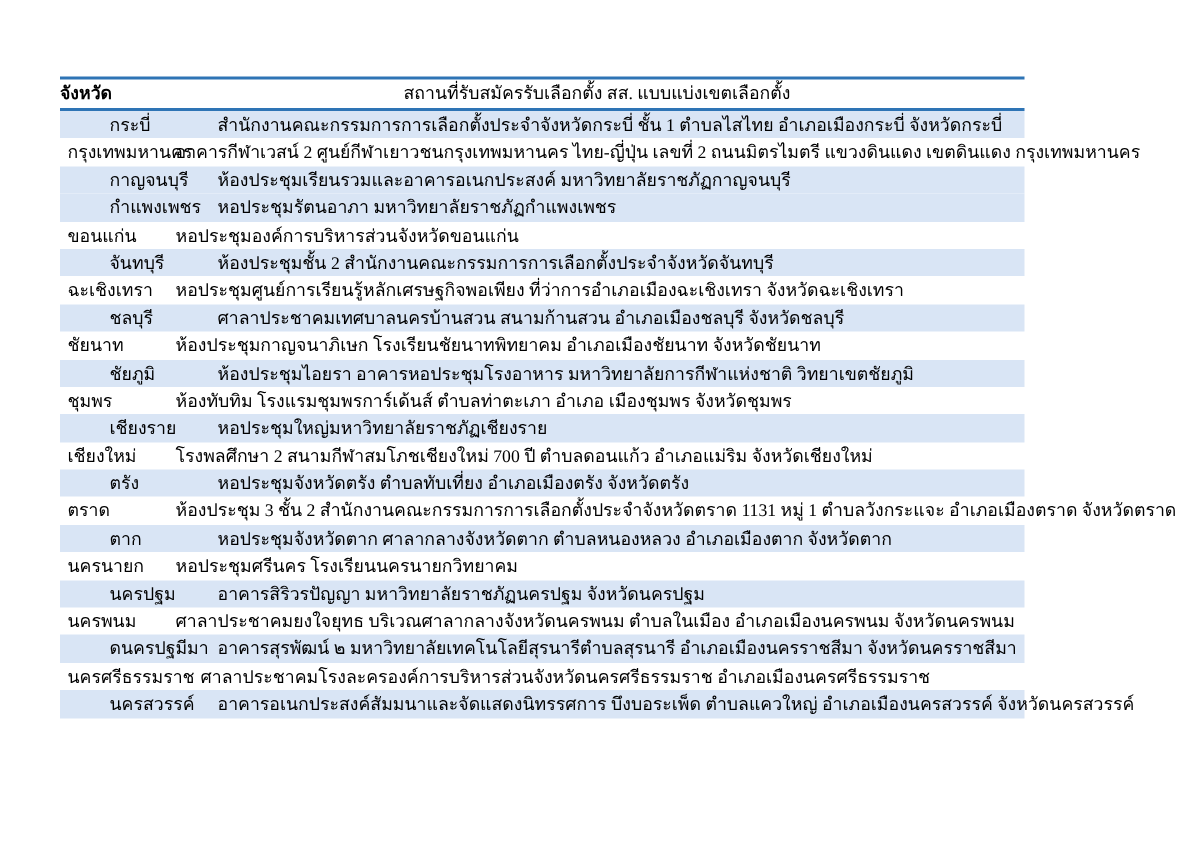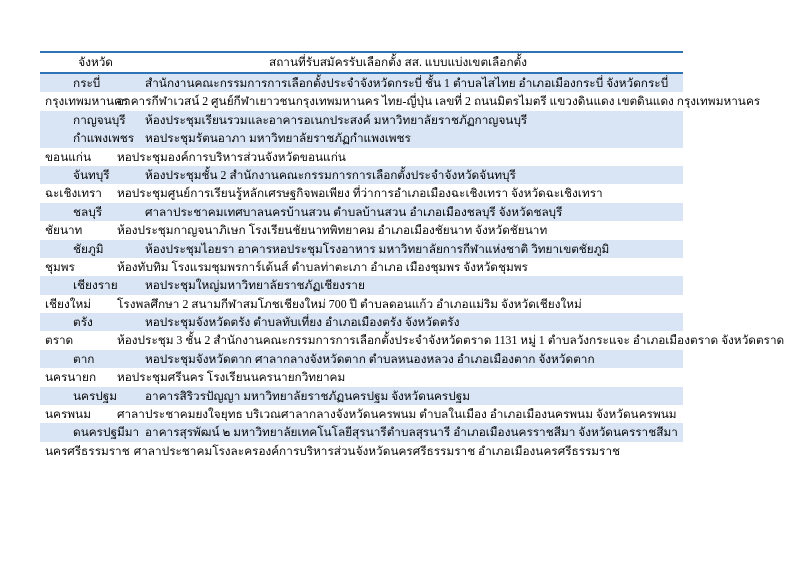--- a/index.html
+++ b/index.html
@@ -21,22 +21,23 @@
     display:flex;
     align-items:center;
     height:19px;
     border-bottom:2px solid var(--border-blue,#2E74B5);
     font-size:11.8px;
     line-height:19px;
   }
   .thead .h-province{
     width:73px;
     min-width:73px;
-    text-align:right;
+    text-align:left;
     white-space:nowrap;
+    font-weight:bold;
   }
   .thead .h-location{
     flex:1;
     text-align:center;
     white-space:nowrap;
   }
   .trow{
     display:flex;
     align-items:center;
     height:18.4px;
@@ -90,21 +91,21 @@
         <div class="trow banded">
           <span class="cell-province">จันทบุรี</span>
           <span class="cell-location">ห้องประชุมชั้น 2 สำนักงานคณะกรรมการการเลือกตั้งประจำจังหวัดจันทบุรี</span>
         </div>
         <div class="trow">
           <span class="cell-province">ฉะเชิงเทรา</span>
           <span class="cell-location">หอประชุมศูนย์การเรียนรู้หลักเศรษฐกิจพอเพียง ที่ว่าการอำเภอเมืองฉะเชิงเทรา จังหวัดฉะเชิงเทรา</span>
         </div>
         <div class="trow banded">
           <span class="cell-province">ชลบุรี</span>
-          <span class="cell-location">ศาลาประชาคมเทศบาลนครบ้านสวน ตำบลบ้านสวน อำเภอเมืองชลบุรี จังหวัดชลบุรี</span>
+          <span class="cell-location">ศาลาประชาคมเทศบาลนครบ้านสวน สนามก้านสวน อำเภอเมืองชลบุรี จังหวัดชลบุรี</span>
         </div>
         <div class="trow">
           <span class="cell-province">ชัยนาท</span>
           <span class="cell-location">ห้องประชุมกาญจนาภิเษก โรงเรียนชัยนาทพิทยาคม อำเภอเมืองชัยนาท จังหวัดชัยนาท</span>
         </div>
         <div class="trow banded">
           <span class="cell-province">ชัยภูมิ</span>
           <span class="cell-location">ห้องประชุมไอยรา อาคารหอประชุมโรงอาหาร มหาวิทยาลัยการกีฬาแห่งชาติ วิทยาเขตชัยภูมิ</span>
         </div>
         <div class="trow">
@@ -144,15 +145,19 @@
           <span class="cell-location">ศาลาประชาคมยงใจยุทธ บริเวณศาลากลางจังหวัดนครพนม ตำบลในเมือง อำเภอเมืองนครพนม จังหวัดนครพนม</span>
         </div>
         <div class="trow banded">
           <span class="cell-province">ดนครปฐมีมา</span>
           <span class="cell-location">อาคารสุรพัฒน์ ๒ มหาวิทยาลัยเทคโนโลยีสุรนารีตำบลสุรนารี อำเภอเมืองนครราชสีมา จังหวัดนครราชสีมา</span>
         </div>
         <div class="trow">
           <span class="cell-province">นครศรีธรรมราช</span>
           <span class="cell-location">ศาลาประชาคมโรงละครองค์การบริหารส่วนจังหวัดนครศรีธรรมราช อำเภอเมืองนครศรีธรรมราช</span>
         </div>
+        <div class="trow banded">
+          <span class="cell-province">นครสวรรค์</span>
+          <span class="cell-location">อาคารอเนกประสงค์สัมมนาและจัดแสดงนิทรรศการ บึงบอระเพ็ด ตำบลแควใหญ่ อำเภอเมืองนครสวรรค์ จังหวัดนครสวรรค์</span>
+        </div>
       </div>
   </div>
 </div>
 
 </body></html>

